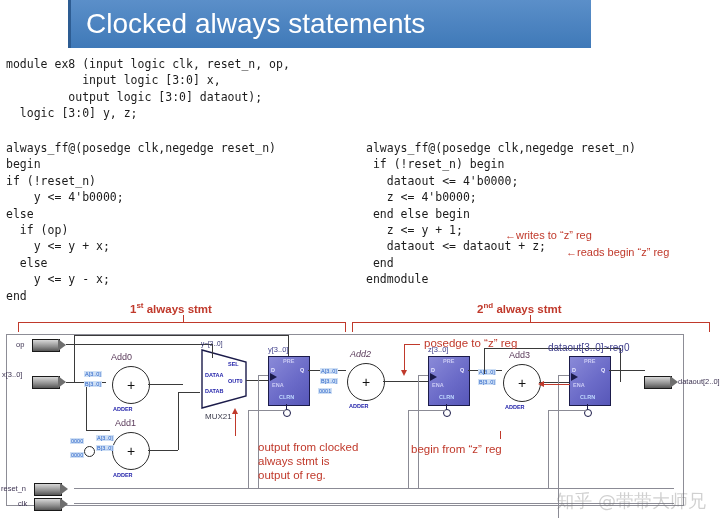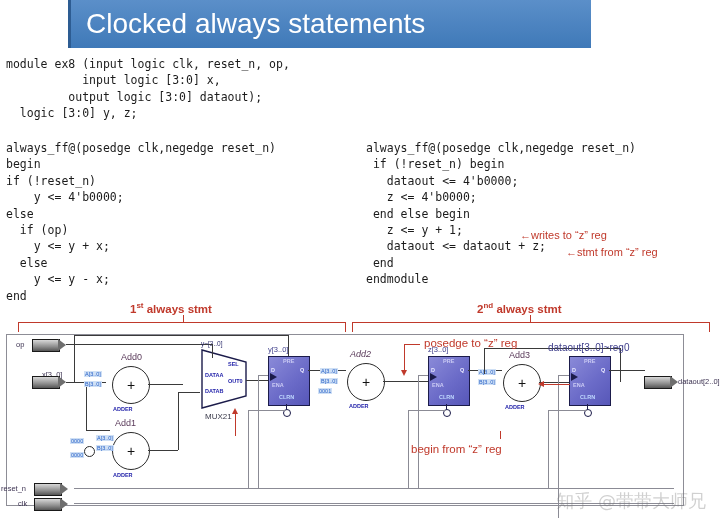--- a/index.html
+++ b/index.html
@@ -26,21 +26,21 @@
     font-size:11.5px; line-height:16.4px; color:#1b1b1b;
   }
   #code-header{ left:6px; top:56px; }
   #code-left{ left:6px; top:140px; }
   #code-right{ left:366px; top:140px; }
   
   .red-note{
     position:absolute; color:#c0392b; font-size:11px; white-space:nowrap;
     font-family:"Liberation Sans", sans-serif;
   }
-  #note-writes-code{ left:505px; top:229px;margin-left:15px; }
+  #note-writes-code{ left:505px; top:229px; }
   #note-reads-code{  left:566px; top:246px; }
 
   .stmt-label{
     position:absolute; color:#c0392b; font-weight:bold; font-size:11.5px;
     white-space:nowrap;
   }
   #label-1st{ left:130px; top:301px; }
   #label-2nd{ left:477px; top:301px; }
   .sup{ font-size:8px; vertical-align:super; }
 
@@ -152,21 +152,21 @@
  if (!reset_n) begin
    dataout &lt;= 4'b0000;
    z &lt;= 4'b0000;
  end else begin
    z &lt;= y + 1;
    dataout &lt;= dataout + z;
  end
 endmodule</div>
 
 <div class="red-note" id="note-writes-code">←writes to “z” reg</div>
-<div class="red-note" id="note-reads-code">←stmt from “z” reg</div>
+<div class="red-note" id="note-reads-code">←reads begin “z” reg</div>
 
 <div class="stmt-label" id="label-1st">
   <span>1</span><span class="sup">st</span><span> always stmt</span>
 </div>
 <div class="stmt-label" id="label-2nd">
   <span>2</span><span class="sup">nd</span><span> always stmt</span>
 </div>
 
 <div class="redline h" style="left:18px;  top:322px; width:327px;"></div>
 <div class="redline v" style="left:18px;  top:322px; height:10px;"></div>
@@ -180,21 +180,21 @@
 
 <div id="diagram">
 
   <div class="boxline" style="left:6px; top:16px; width:676px; height:170px; border-color:#8d8d96;"></div>
 
   <div class="pinlabel" style="left:16px; top:22px;">op</div>
   <div class="pin" style="left:32px; top:21px;">
       <span class="tip"></span>
     </div>
 
-  <div class="pinlabel" style="left:2px; top:52px;margin-left:40px;">x[3..0]</div>
+  <div class="pinlabel" style="left:2px; top:52px;">x[3..0]</div>
   <div class="pin" style="left:32px; top:58px;">
       <span class="tip"></span>
     </div>
 
   <div class="pinlabel" style="left:1px; top:166px;">reset_n</div>
   <div class="pin" style="left:34px; top:165px;">
       <span class="tip"></span>
     </div>
 
   <div class="pinlabel" style="left:18px; top:181px;">clk</div>
@@ -212,21 +212,21 @@
   <div class="wire thin h" style="left:74px; top:170px; width:600px;"></div>
   <div class="wire thin h" style="left:74px; top:185px; width:600px;"></div>
 
   <div class="wire h" style="left:74px; top:17px; width:214px;"></div>
   <div class="wire v" style="left:74px; top:17px; height:48px;"></div>
   <div class="wire v" style="left:288px; top:17px; height:46px;"></div>
 
   <div class="wire v" style="left:86px; top:64px; height:48px;"></div>
   <div class="wire h" style="left:86px; top:112px; width:24px;"></div>
 
-  <div class="blockname" style="left:121px; top:34px;text-align:right;">Add0</div>
+  <div class="blockname" style="left:111px; top:34px;text-align:right;">Add0</div>
   <div class="adder" style="left:112px; top:48px;">
       <span class="plus">+</span>
     </div>
   <div class="bustag" style="left:84px; top:53px;">A[3..0]</div>
   <div class="bustag" style="left:84px; top:63px;">B[3..0]</div>
   <div class="portlabel" style="left:113px; top:88px; color:#2222aa;">ADDER</div>
   <div class="wire h" style="left:148px; top:66px; width:35px;"></div>
 
   <div class="blockname" style="left:115px; top:100px;">Add1</div>
   <div class="adder" style="left:112px; top:114px;">
@@ -334,18 +334,21 @@
   <div class="redarrow down" style="left:401px; top:52px;"></div>
 
   <div class="dnote" style="left:411px; top:124px;">begin from “z” reg</div>
   <div class="redline v" style="left:500px; top:113px; height:8px;"></div>
   <div class="redline h" style="left:500px; top:113px; width:0px;"></div>
   <div class="redline h" style="left:497px; top:56px; width:0px;"></div>
   <div class="redline v" style="left:568px; top:57px; height:0px;"></div>
   <div class="redline h" style="left:542px; top:66px; width:28px;"></div>
   <div class="redarrow left" style="left:538px; top:63px;"></div>
 
+  <div class="dnote" style="left:258px; top:122px;">output from clocked
+always stmt is
+output of reg.</div>
   <div class="redline v" style="left:235px; top:96px; height:22px;"></div>
   <div class="redarrow up" style="left:232px; top:90px;"></div>
 
 </div>
 
 <div class="watermark">知乎 @带带大师兄</div>
 
 </body></html>

